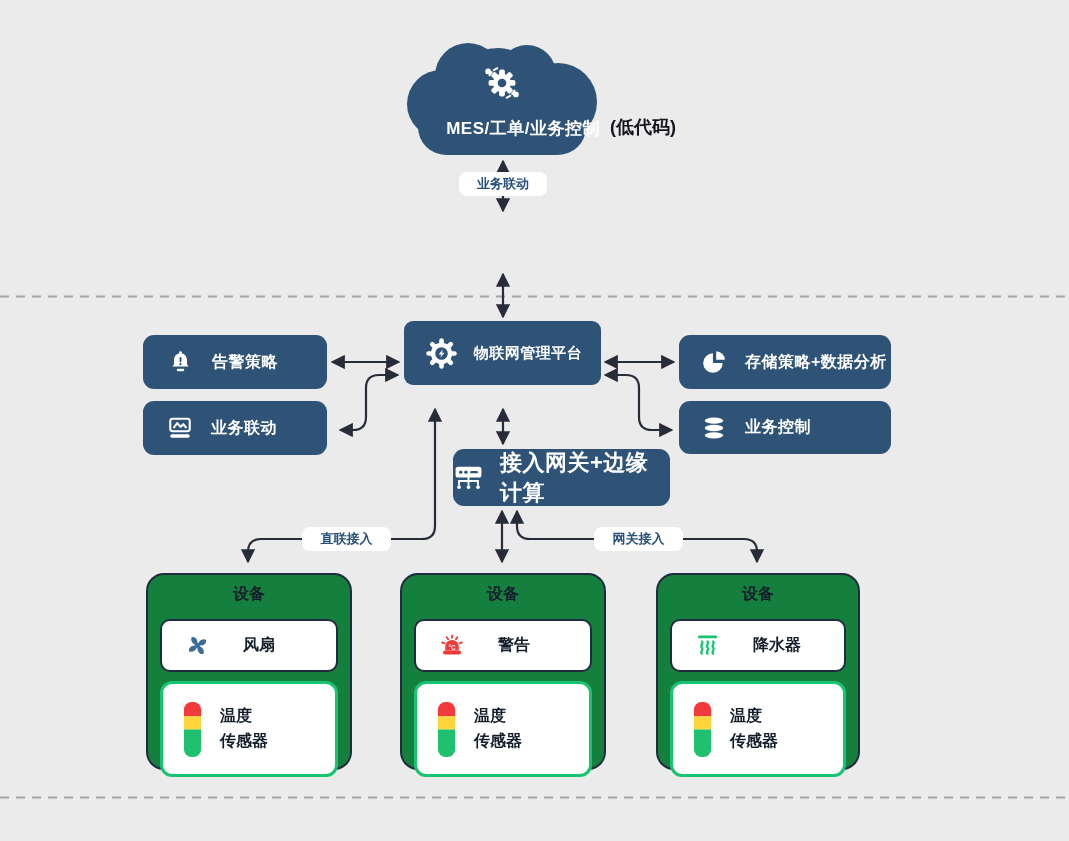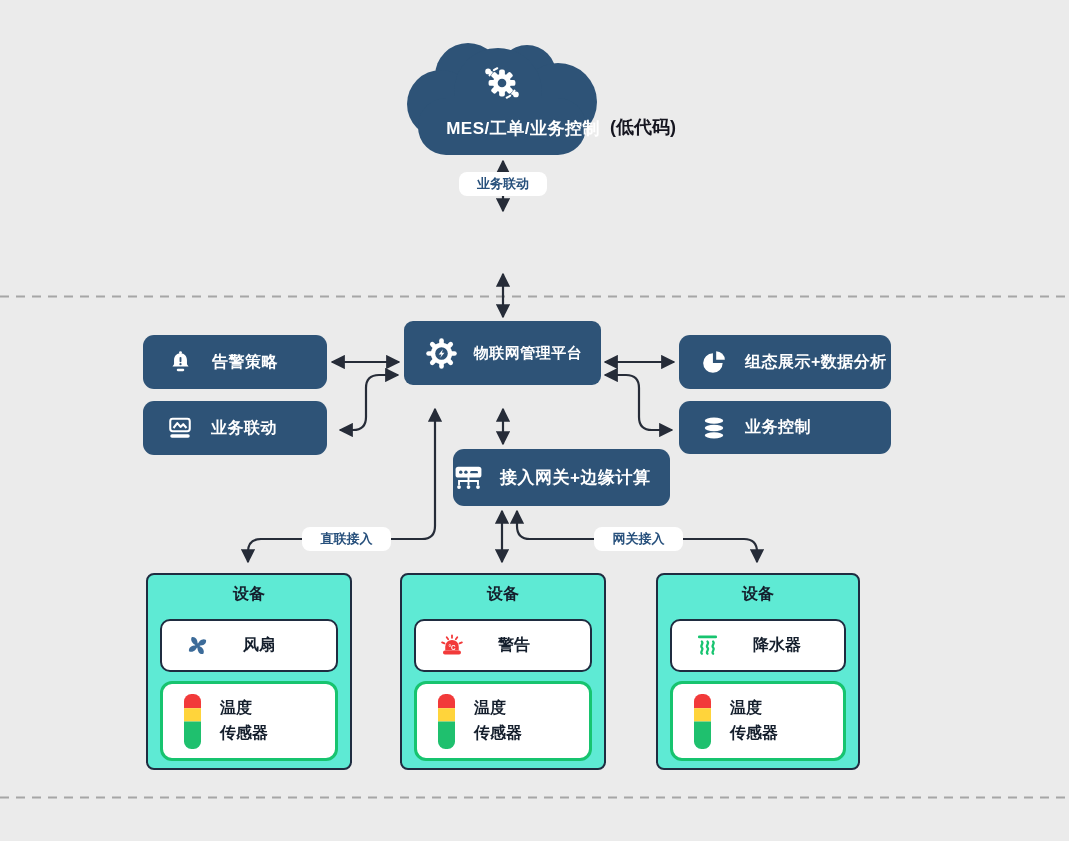--- a/index.html
+++ b/index.html
@@ -7,26 +7,26 @@
   .canvas{position:relative;width:1069px;height:841px;background:#ebebeb;overflow:hidden;}
   .layer{position:absolute;left:0;top:0;width:1069px;height:841px;}
   .abs{position:absolute;box-sizing:border-box;}
   .node{background:#2e5377;color:#fff;font-weight:700;border-radius:11px;
         display:flex;align-items:center;z-index:2;}
   .node .txt{letter-spacing:.5px;}
   .pill{background:#ffffff;color:#27507c;font-weight:700;font-size:13px;border-radius:8px;
         display:flex;align-items:center;justify-content:center;z-index:3;}
   .cloud-label{color:#fff;font-weight:700;font-size:17px;text-align:right;z-index:2;letter-spacing:.5px;}
   .note{color:#15151f;font-weight:700;font-size:18px;z-index:2;}
-  .card{background:#5eead4;border:2px solid #1f2c40;border-radius:8px;z-index:2;}
+  .card{background:#15803d;border:2px solid #1f2c40;border-radius:18px;z-index:2;}
   .card-title{text-align:center;margin-top:9px;font-size:16px;font-weight:700;color:#141e2c;}
   .sub{position:absolute;left:12px;right:12px;background:#fff;display:flex;align-items:center;
        box-sizing:border-box;font-weight:700;color:#141e2c;font-size:16px;}
   .sub.actuator{top:44px;height:53px;border:2px solid #1f2c40;border-radius:10px;padding-left:22px;gap:32px;}
-  .sub.sensor{top:106px;height:80px;border:3px solid #17c46f;border-radius:12px;padding-left:20px;gap:18px;}
+  .sub.sensor{top:106px;height:96px;border:3px solid #17c46f;border-radius:12px;padding-left:20px;gap:18px;}
   .sensor-text{white-space:pre-line;line-height:1.55;}
   .icon{display:flex;align-items:center;justify-content:center;flex:0 0 auto;}
 </style>
 </head>
 <body>
 
 <div class="canvas">
 
   <svg class="layer" viewBox="0 0 1069 841">
     <defs>
@@ -133,35 +133,35 @@
     <span class="txt">业务联动</span>
   </div>
 
   <div class="abs node" style="left:679px;top:335px;width:212px;height:54px;padding-left:22px;gap:18px;font-size:16px;">
     <span class="icon">
       <svg viewBox="0 0 24 24" width="26" height="26">
         <path d="M11 13 L11 4 A9 9 0 1 0 20 13 Z" fill="#fff"></path>
         <path d="M14 10 L14 2 A8 8 0 0 1 22 10 Z" fill="#fff"></path>
       </svg>
     </span>
-    <span class="txt">组态展示+数据分析</span>
+    <span class="txt">存储策略+数据分析</span>
   </div>
 
   <div class="abs node" style="left:679px;top:401px;width:212px;height:53px;padding-left:22px;gap:18px;font-size:16px;">
     <span class="icon">
       <svg viewBox="0 0 24 24" width="26" height="26">
         <ellipse cx="12" cy="5.2" rx="8.5" ry="2.9" fill="#fff"></ellipse>
         <ellipse cx="12" cy="12" rx="8.5" ry="2.9" fill="#fff"></ellipse>
         <ellipse cx="12" cy="18.8" rx="8.5" ry="2.9" fill="#fff"></ellipse>
       </svg>
     </span>
     <span class="txt">业务控制</span>
   </div>
 
-  <div class="abs node" style="left:453px;top:449px;width:217px;height:57px;gap:16px;font-size:17px;">
+  <div class="abs node" style="left:453px;top:449px;width:217px;height:57px;gap:16px;font-size:22px;">
     <span class="icon">
       <svg viewBox="0 0 36 30" width="31" height="26">
         <rect x="3" y="2" width="30" height="12.5" rx="3" fill="#fff"></rect>
         <circle cx="9" cy="8.2" r="2" fill="#2e5377"></circle>
         <circle cx="15" cy="8.2" r="2" fill="#2e5377"></circle>
         <rect x="20" y="6.8" width="9" height="2.8" rx="1.4" fill="#2e5377"></rect>
         <g stroke="#fff" stroke-width="2.2" fill="none" stroke-linecap="round">
           <path d="M18 14.5 V18.5"></path>
           <path d="M7 22.5 V18.5 H29 V22.5"></path>
           <path d="M18 18.5 V22.5"></path>

